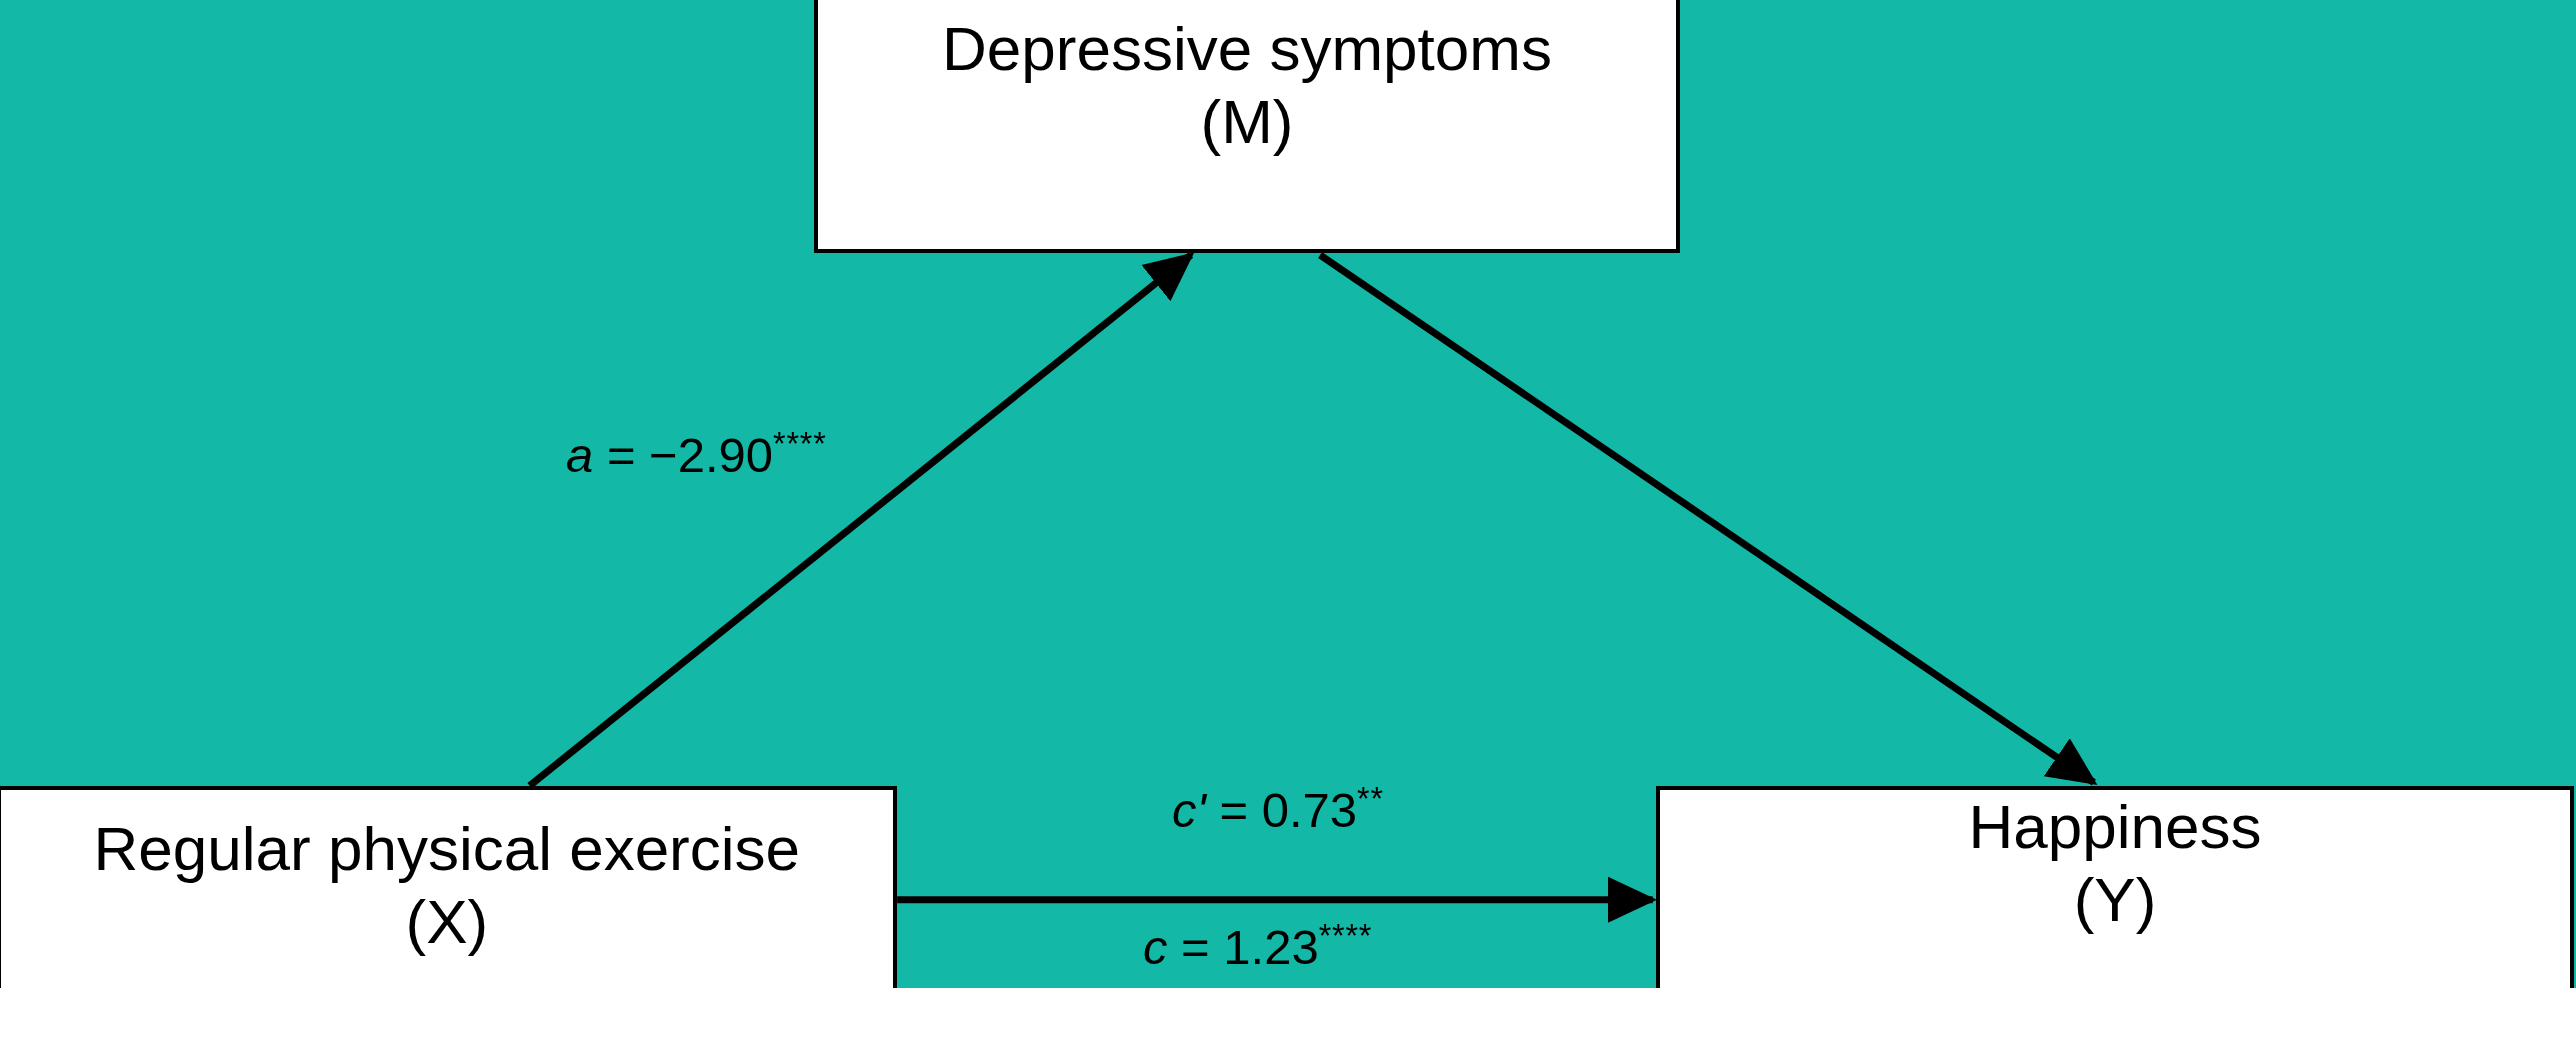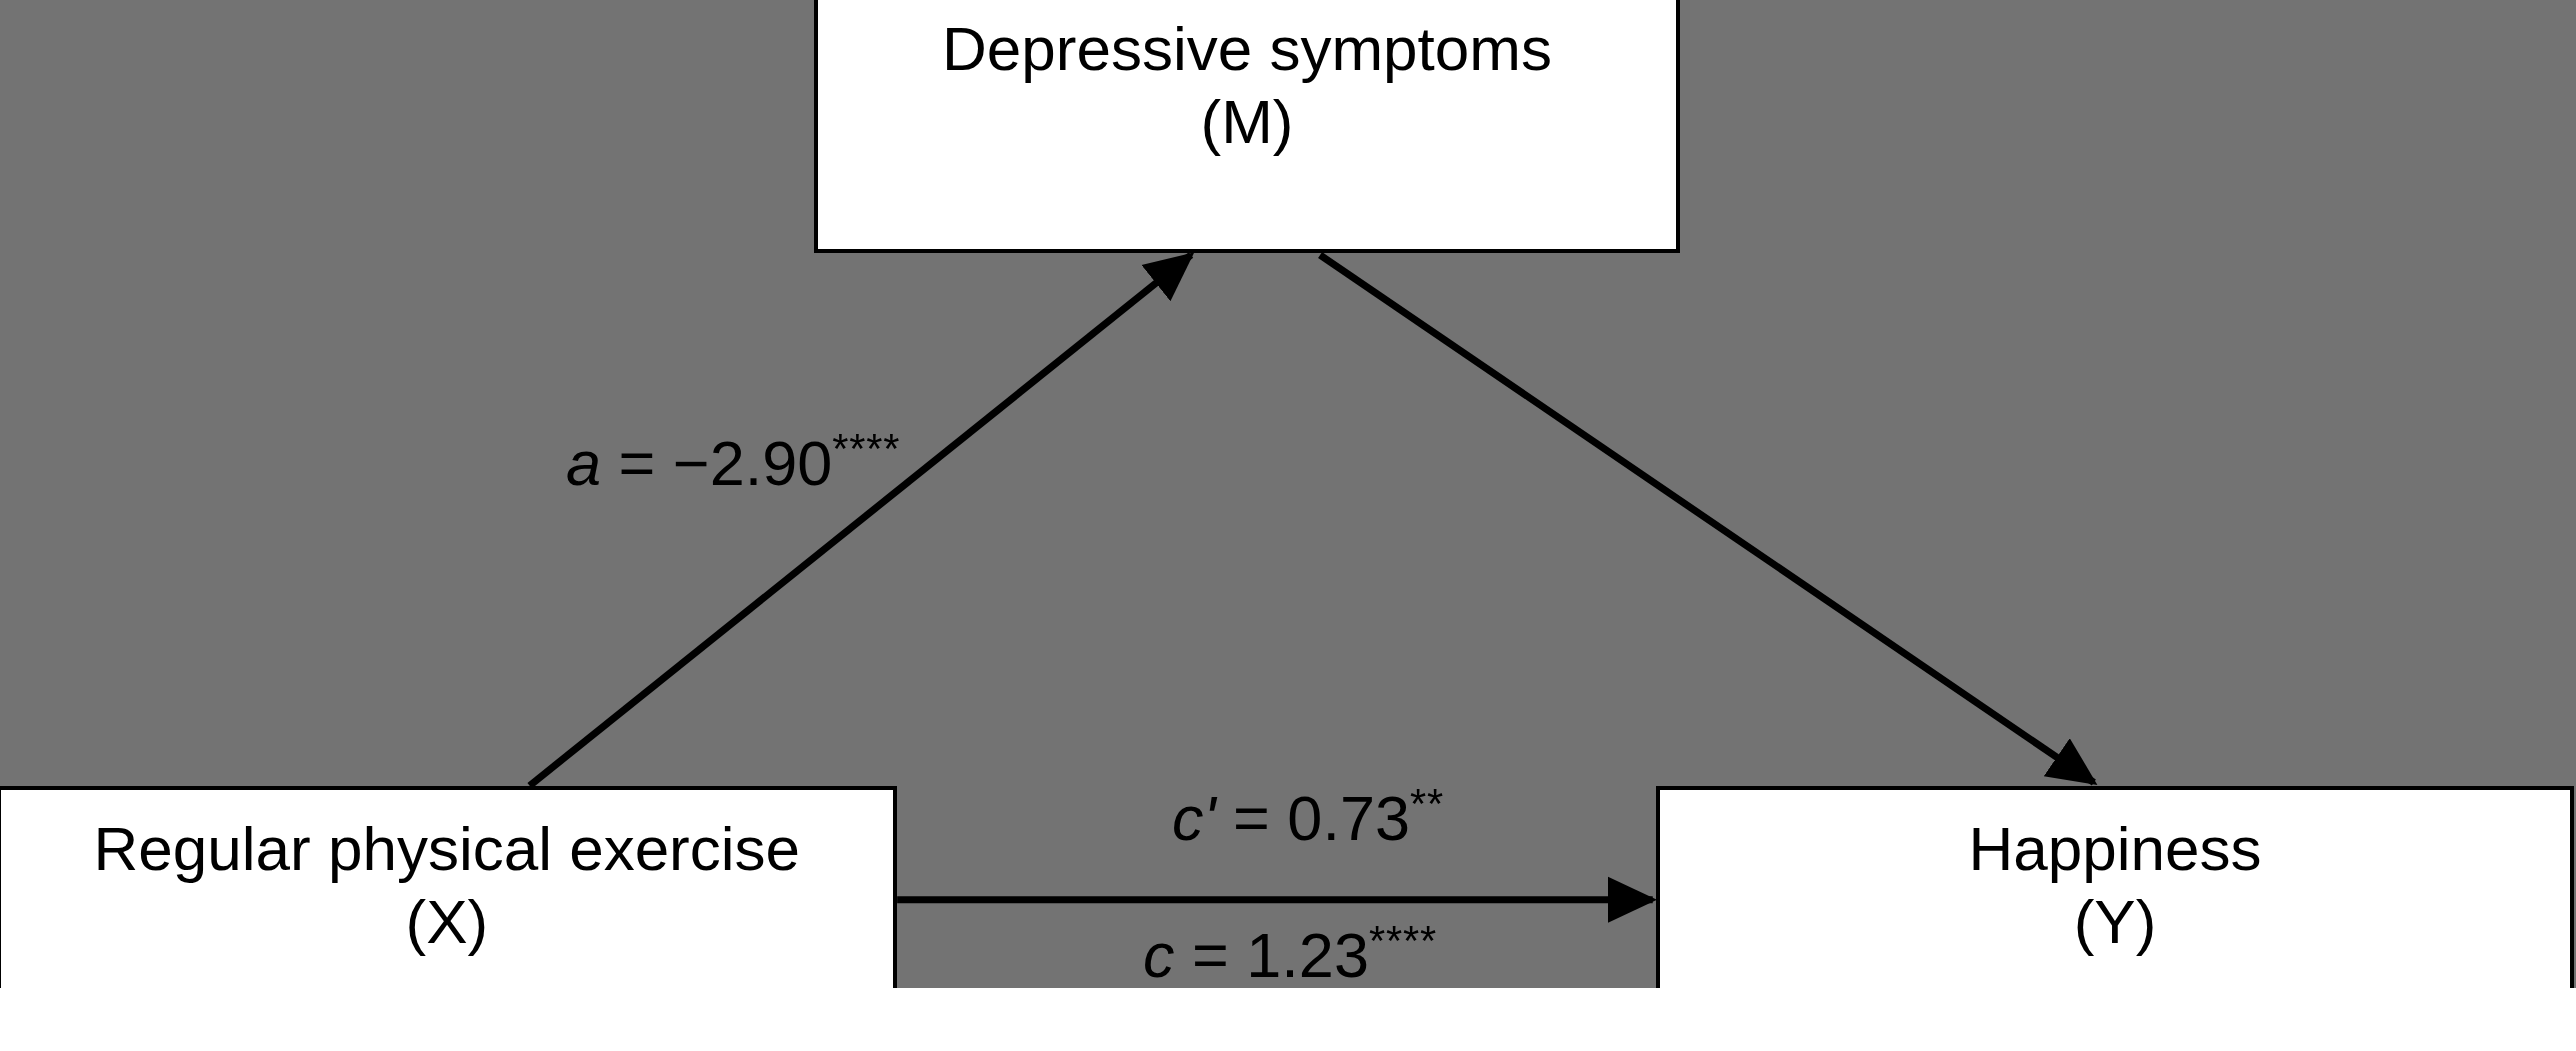--- a/index.html
+++ b/index.html
@@ -8,21 +8,21 @@
     padding: 0;
     background: #ffffff;
   }
   body {
     font-family: "Liberation Sans", sans-serif;
   }
   #diagram-root {
     position: relative;
     width: 2576px;
     height: 988px;
-    background: #737373;
+    background: #14b8a6;
     overflow: hidden;
   }
   #diagram-svg {
     position: absolute;
     top: 0;
     left: 0;
     width: 2576px;
     height: 1051px;
     display: block;
   }
@@ -62,27 +62,26 @@
     height: 265px;
     justify-content: flex-start;
     padding-top: 22px;
   }
   #box-outcome {
     left: 1656px;
     top: 786px;
     width: 918px;
     height: 265px;
     justify-content: flex-start;
-    padding-top: 22px;
   }
   
   .path-label {
     position: absolute;
     font-family: "Liberation Sans", sans-serif;
-    font-size: 63px;
+    font-size: 49px;
     color: #000000;
     white-space: nowrap;
     line-height: 1;
   }
   .path-label .coef-name {
     font-style: italic;
   }
   .path-label .stars {
     font-size: 0.66em;
     vertical-align: super;

